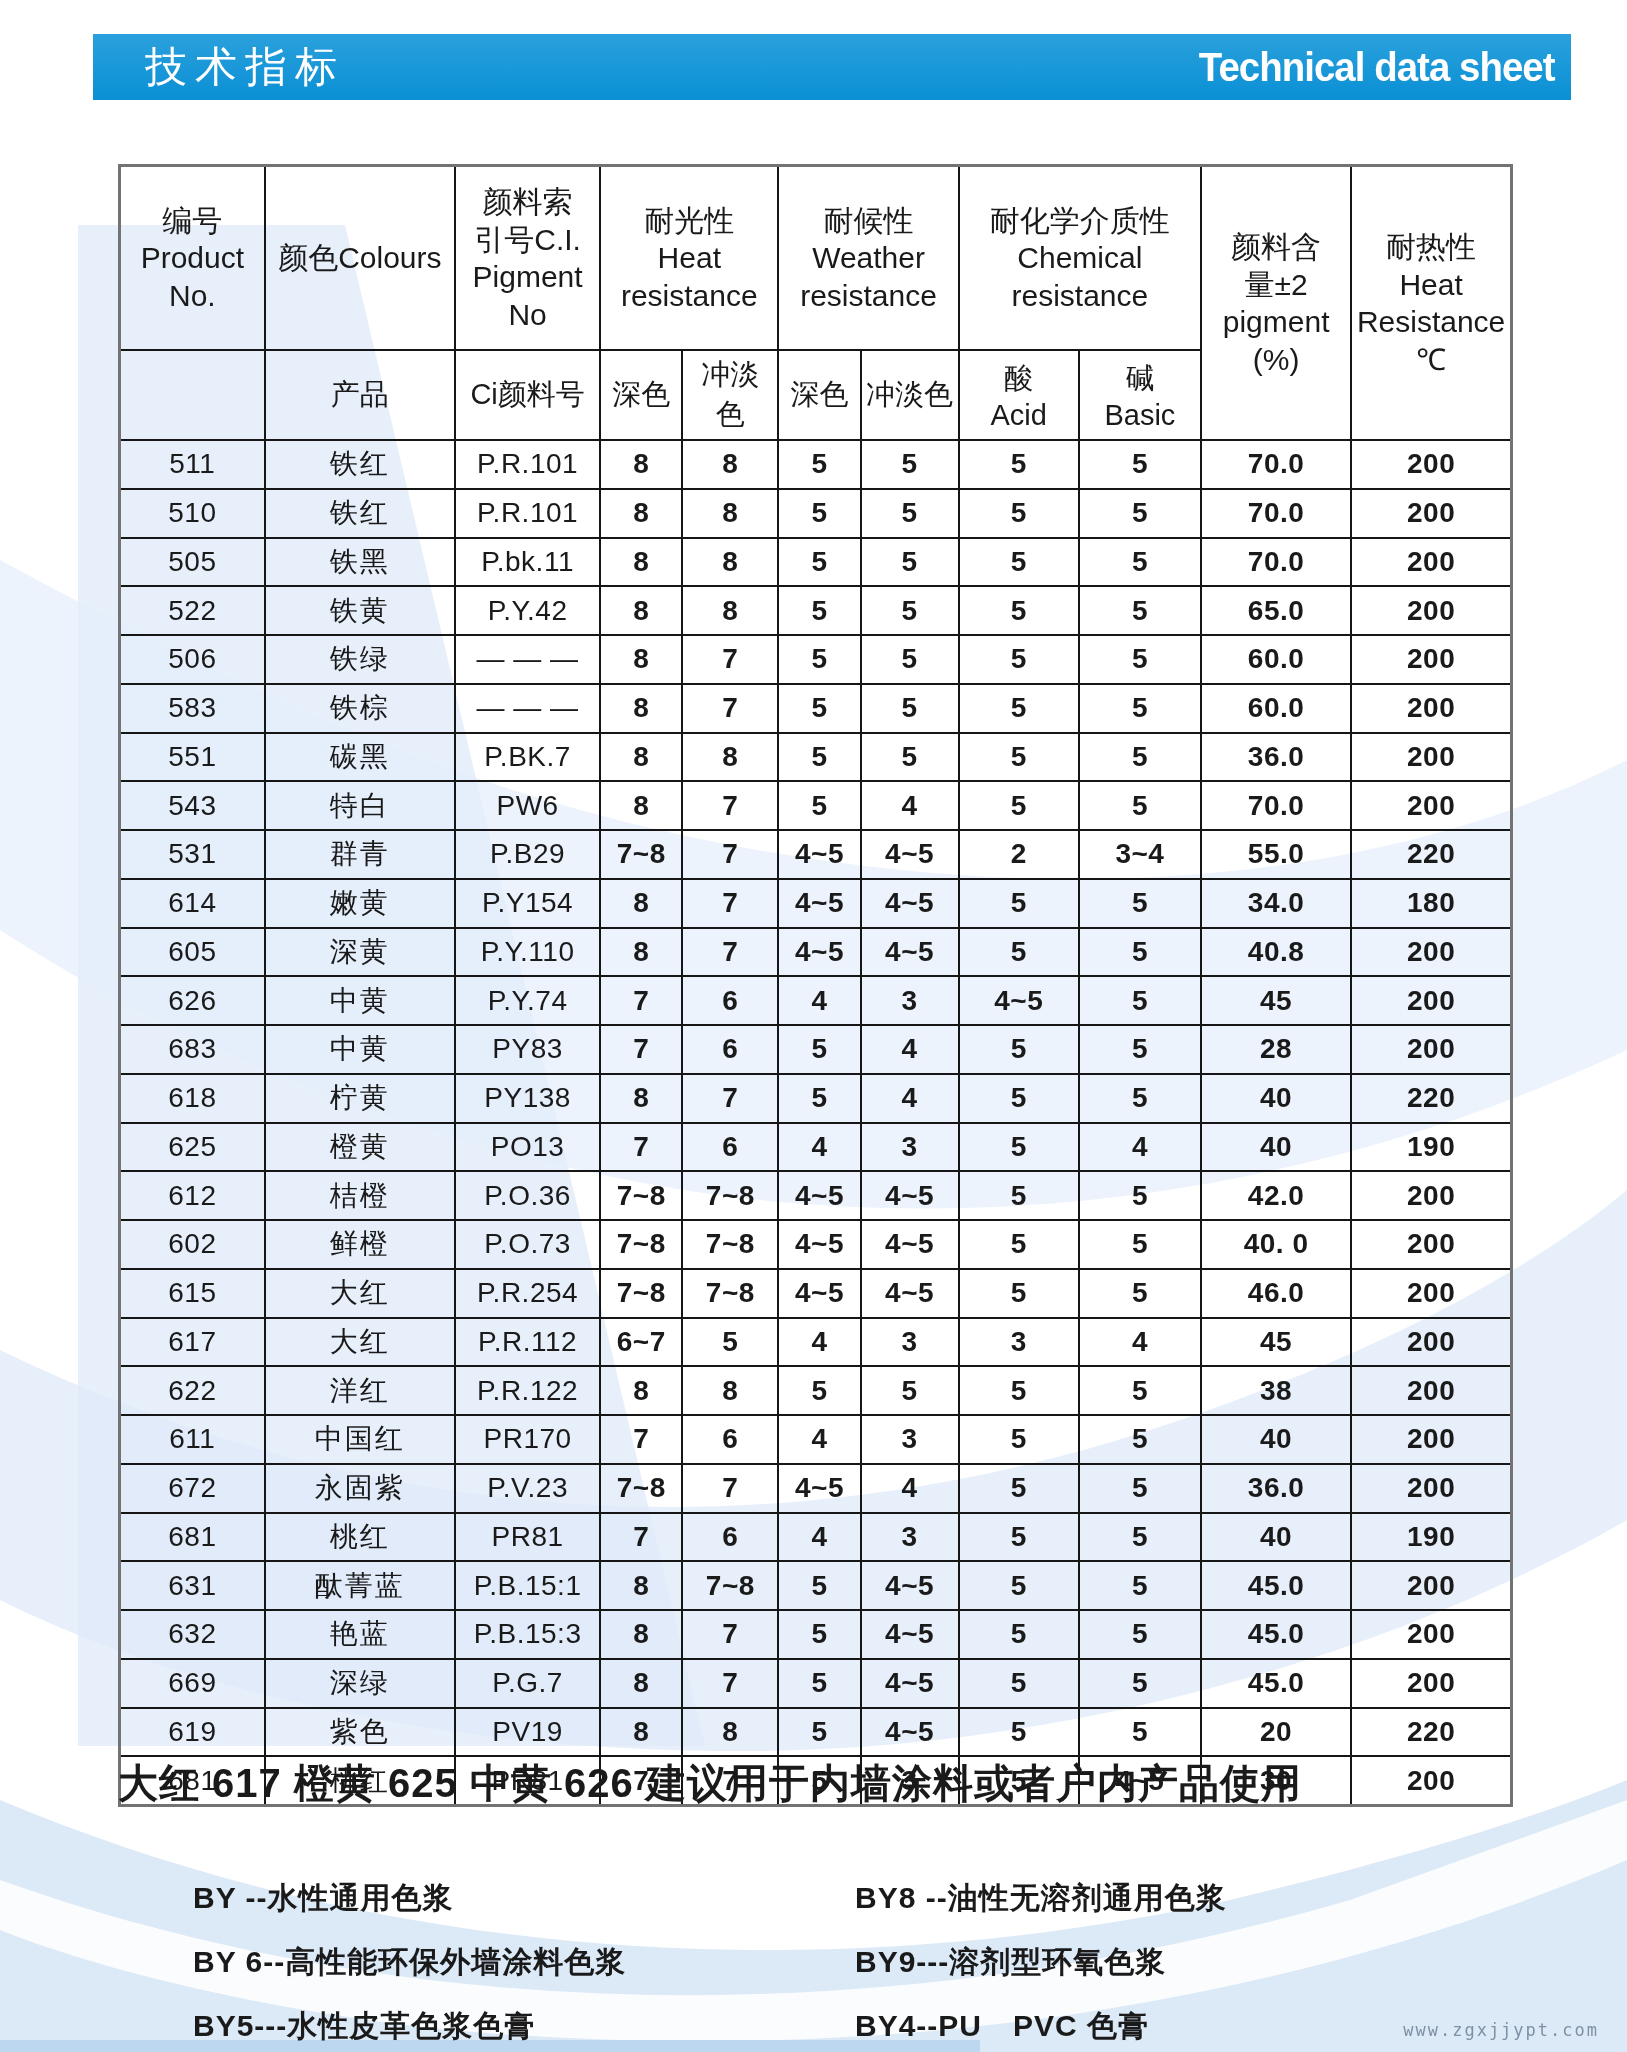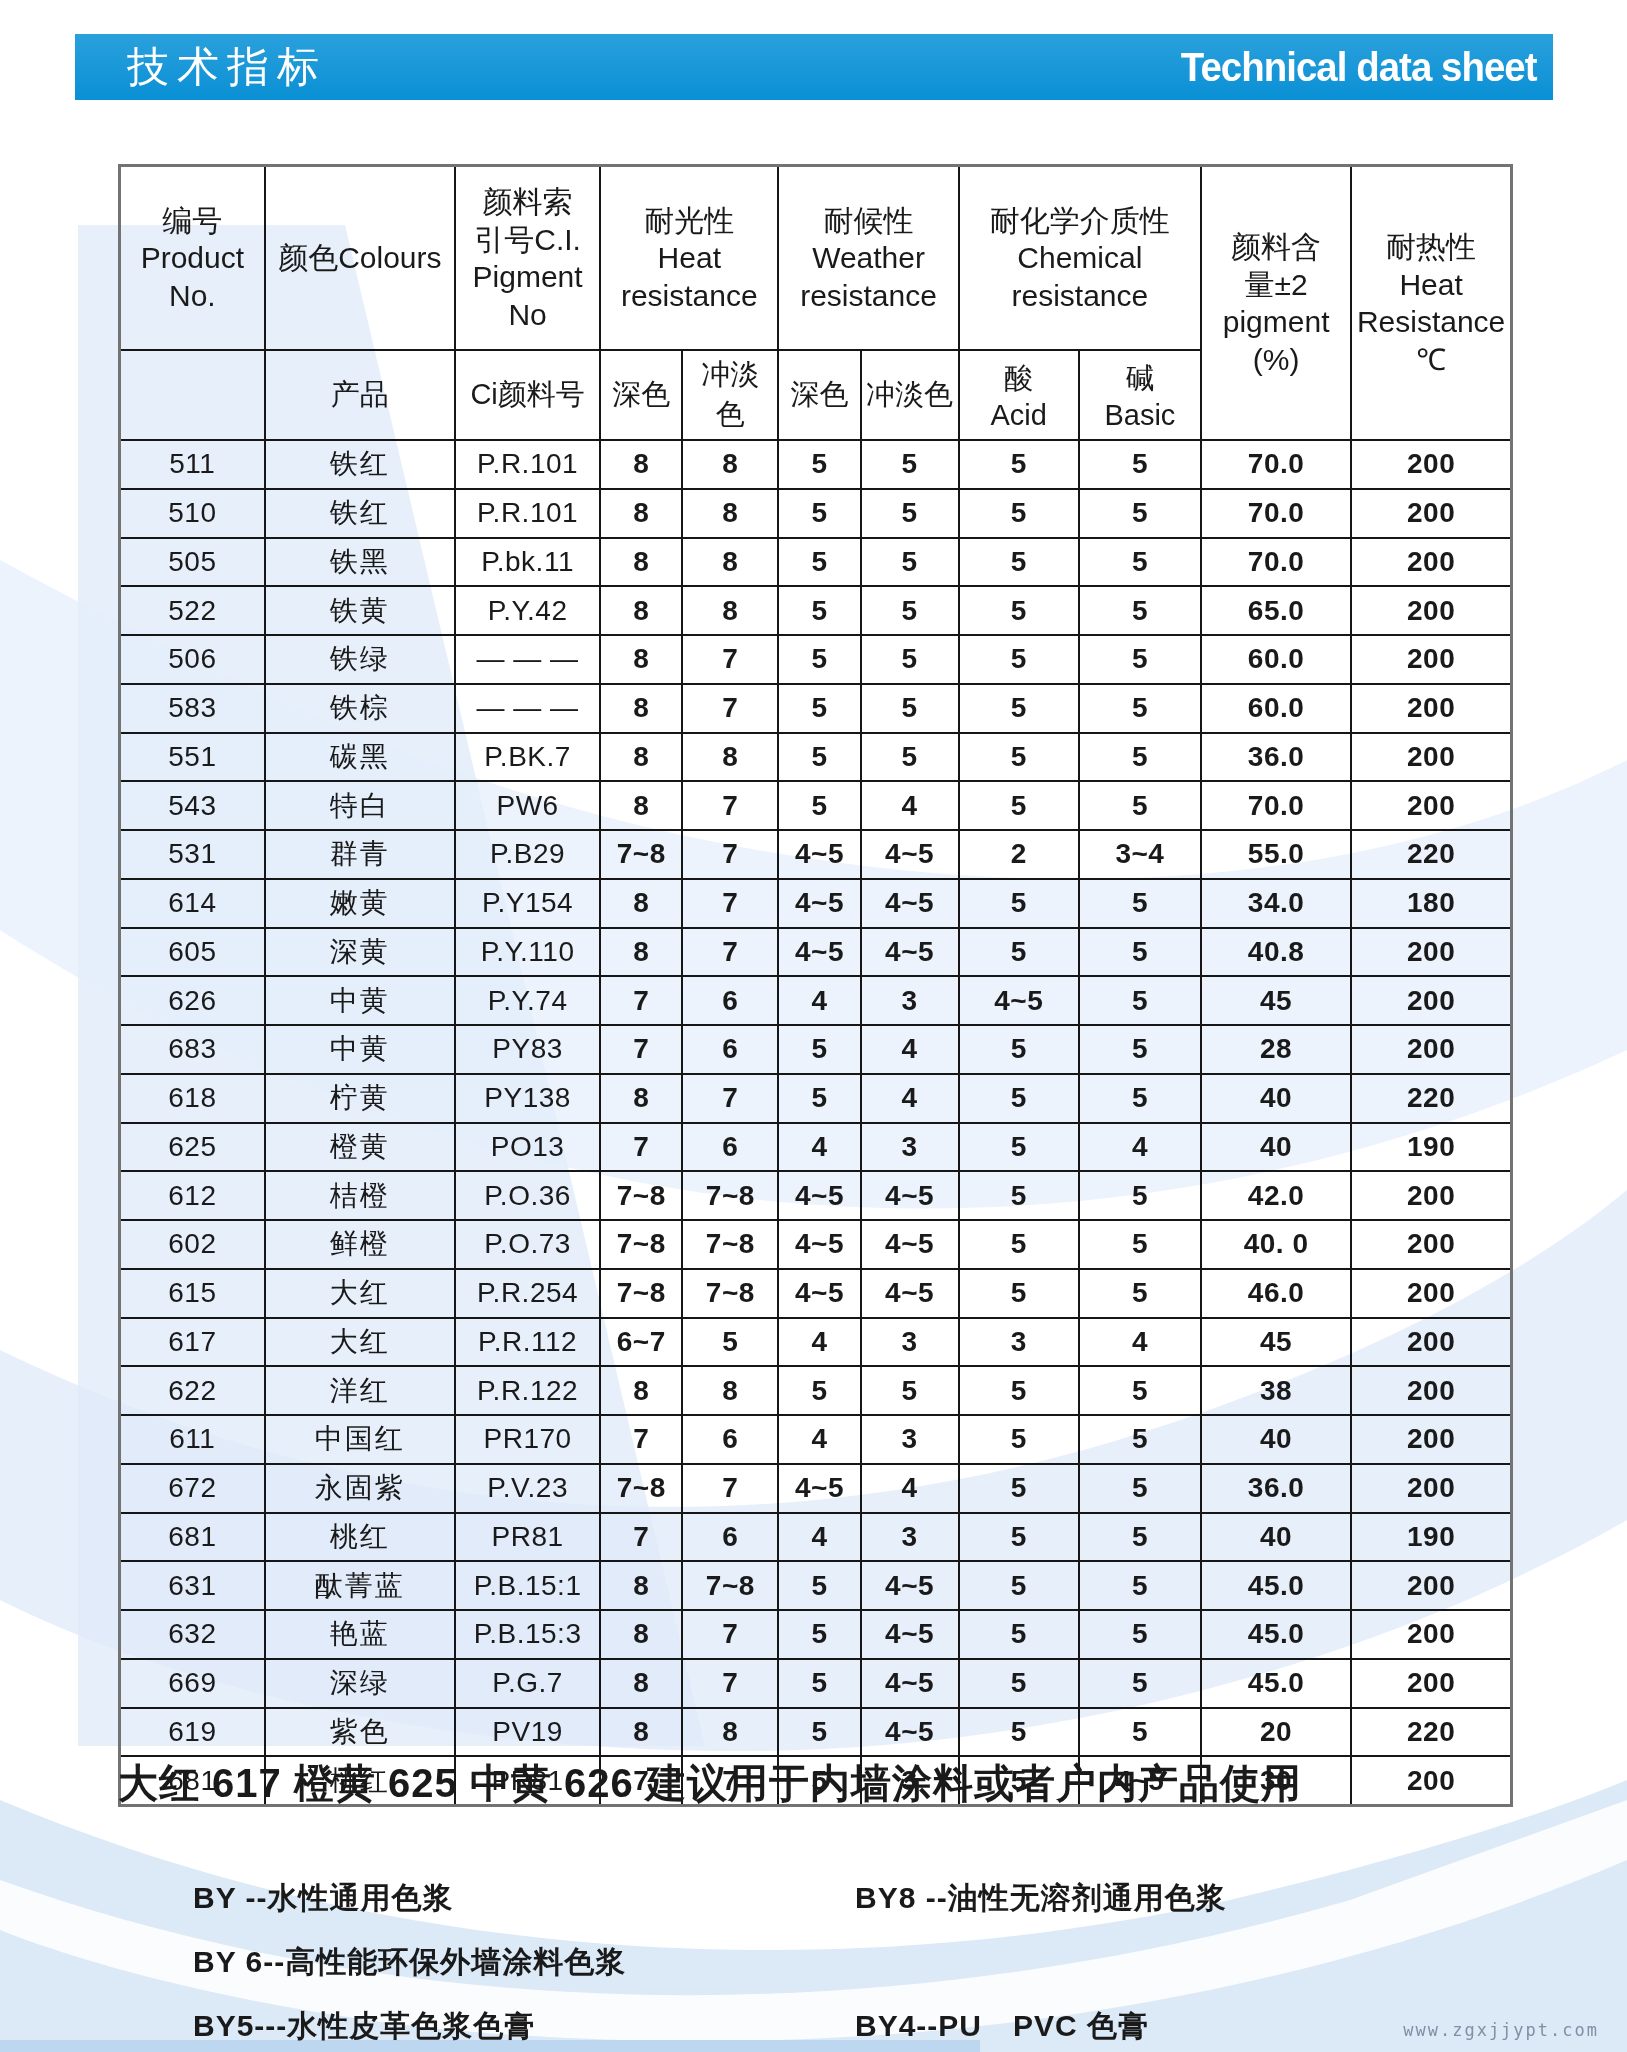--- a/index.html
+++ b/index.html
@@ -8,21 +8,21 @@
     background:#ffffff;
     font-family:"Liberation Sans", sans-serif;
     color:#1a1a1a;
   }
   
   .bg-layer{position:absolute;left:0;top:0;width:1627px;height:2052px;z-index:0;}
   .content{position:absolute;left:0;top:0;width:1627px;height:2052px;z-index:1;}
 
   
   .header-bar{
-    position:absolute;left:75px;top:34px;width:1478px;height:66px;
+    position:absolute;left:93px;top:34px;width:1478px;height:66px;
     background:linear-gradient(#2aa0dc,#0a90d5);
     display:flex;align-items:center;justify-content:space-between;
     padding:0 16px 0 52px;box-sizing:border-box;
   }
   .header-bar .cn-title{
     font-family:"DejaVu Serif", serif;
     font-size:42px;color:#ffffff;letter-spacing:8px;font-weight:500;
   }
   .header-bar .en-title{
     font-size:40px;color:#ffffff;font-weight:bold;letter-spacing:-1px;
@@ -512,20 +512,21 @@
     <p>大红 617 橙黄 625 中黄 626 建议用于内墙涂料或者户内产品使用</p>
   </div>
 
   <div class="legend">
     <div class="row">
       <span class="cell l">BY --水性通用色浆</span>
       <span class="cell r">BY8 --油性无溶剂通用色浆</span>
     </div>
     <div class="row">
       <span class="cell l">BY 6--高性能环保外墙涂料色浆</span>
+      <span class="cell r">BY9---溶剂型环氧色浆</span>
     </div>
     <div class="row">
       <span class="cell l">BY5---水性皮革色浆色膏</span>
       <span class="cell r">BY4--PU　PVC 色膏</span>
     </div>
   </div>
 
   <div class="watermark">www.zgxjjypt.com</div>
 
 </div>

